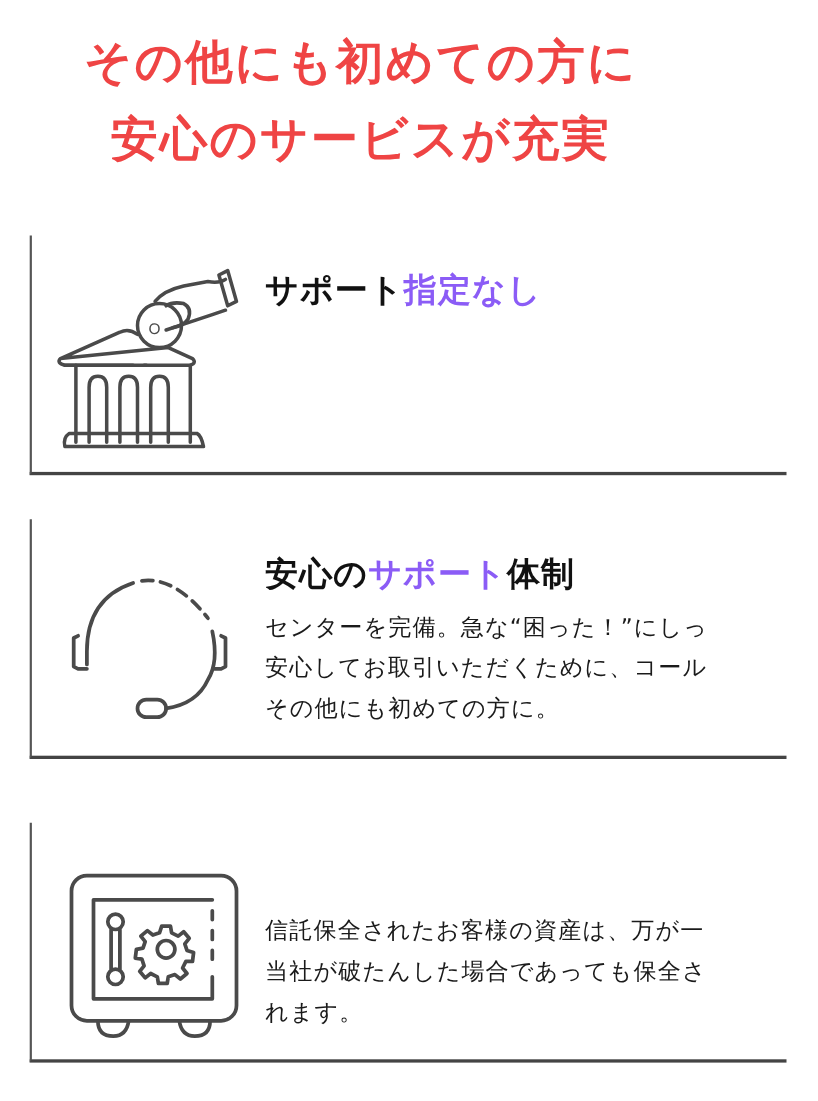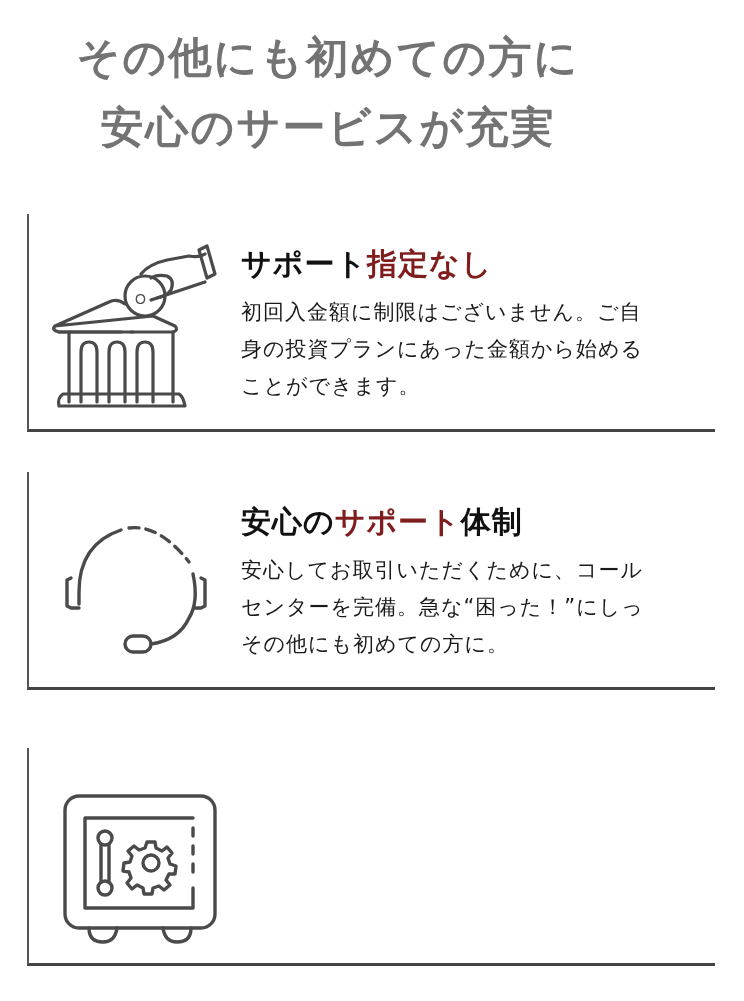--- a/index.html
+++ b/index.html
@@ -1,27 +1,27 @@
 <!DOCTYPE html>
 <html><head>
 <meta charset="utf-8">
 <style>
   html, body { margin:0; padding:0; background:#ffffff; }
   body { width:744px; height:1001px; position:relative; overflow:hidden;
          font-family:"DejaVu Sans","Liberation Sans",sans-serif; color:#111; }
   .title { position:absolute; left:0; top:22px; width:656px; text-align:center;
-           font-weight:bold; font-size:43px; line-height:70px; letter-spacing:2px; color:#737373; }
+           font-weight:bold; font-size:43px; line-height:70px; letter-spacing:2px; color:#ef4444; }
   .title div { white-space:nowrap; }
   .card { position:absolute; left:27px; width:688px; height:218px;
           border-left:2px solid #555; border-bottom:3px solid #444; box-sizing:border-box; }
   .icon { position:absolute; left:20px; top:20px; width:170px; height:180px; }
   .icon svg { width:100%; height:100%; }
   .heading { position:absolute; left:212px; top:30px; font-size:30px; font-weight:bold;
              white-space:nowrap; letter-spacing:1px; color:#111; }
-  .heading .red { color:#7f1d1d; }
+  .heading .red { color:#8b5cf6; }
   .desc { position:absolute; left:212px; top:80px; width:450px; font-size:21px;
           line-height:37px; color:#1a1a1a; letter-spacing:1px; }
   .desc div { white-space:nowrap; }
 </style>
 </head>
 <body>
 
 <div class="title">
   <div>その他にも初めての方に</div>
   <div>安心のサービスが充実</div>
@@ -46,25 +46,20 @@
       <text x="86" y="70" font-size="14" fill="#4a4a4a" stroke="none" font-family="Liberation Sans, sans-serif">O</text>
 
       <path d="M92 40 Q100 30 118 26 L140 22 Q150 24 156 20 M102 66 L120 60 L144 52 L156 48"></path>
       <path d="M102 44 Q108 40 118 42 Q126 46 122 56 Q118 62 108 64"></path>
       <path d="M150 16 L158 12 L166 40 L158 44 Z"></path>
     </svg>
   </div>
   <div class="heading">
     <span>サポート</span><span class="red">指定なし</span><span></span>
   </div>
-  <div class="desc">
-    <div>初回入金額に制限はございません。ご自</div>
-    <div>身の投資プランにあった金額から始める</div>
-    <div>ことができます。</div>
-  </div>
 </div>
 
 <div class="card" style="top:472px;">
   <div class="icon">
     <svg viewBox="0 0 170 180" fill="none" stroke="#4a4a4a" stroke-width="3.4" stroke-linecap="round" stroke-linejoin="round">
 
       <path d="M30 112 L30 100 Q30 52 72 38"></path>
 
       <path d="M80 36 Q110 32 140 70" stroke-dasharray="10 7"></path>
 
@@ -73,22 +68,22 @@
       <path d="M22 86 L18 88 L18 114 L22 116 L30 116"></path>
       <path d="M152 86 L156 88 L156 114 L152 116 L146 116"></path>
 
       <rect x="76" y="144" width="26" height="16" rx="8"></rect>
     </svg>
   </div>
   <div class="heading">
     <span>安心の</span><span class="red">サポート</span><span>体制</span>
   </div>
   <div class="desc">
+    <div>センターを完備。急な“困った！”にしっ</div>
     <div>安心してお取引いただくために、コール</div>
-    <div>センターを完備。急な“困った！”にしっ</div>
     <div>その他にも初めての方に。</div>
   </div>
 </div>
 
 <div class="card" style="top:748px;">
   <div class="icon">
     <svg viewBox="0 0 170 180" fill="none" stroke="#4a4a4a" stroke-width="3.4" stroke-linecap="round" stroke-linejoin="round">
 
       <rect x="16" y="28" width="150" height="132" rx="14"></rect>
 
@@ -99,13 +94,18 @@
       <circle cx="56" cy="120" r="7"></circle>
       <path d="M52 77 L52 113 M60 77 L60 113"></path>
 
       <circle cx="102" cy="95" r="8"></circle>
       <path d="M98 74 L106 74 L107 80 L113 83 L118 79 L123 85 L119 90 L121 96 L127 98 L126 106 L120 106 L117 112 L121 117 L115 122 L110 118 L104 120 L103 126 L95 126 L94 120 L88 117 L83 121 L78 115 L82 110 L80 104 L74 103 L75 95 L81 94 L83 88 L79 83 L85 78 L90 82 L96 80 Z"></path>
 
       <path d="M40 160 Q40 174 54 174 Q66 174 68 160"></path>
       <path d="M114 160 Q116 174 128 174 Q142 174 142 160"></path>
     </svg>
   </div>
+  <div class="desc">
+    <div>信託保全されたお客様の資産は、万が一</div>
+    <div>当社が破たんした場合であっても保全さ</div>
+    <div>れます。</div>
+  </div>
 </div>
 
 </body></html>

